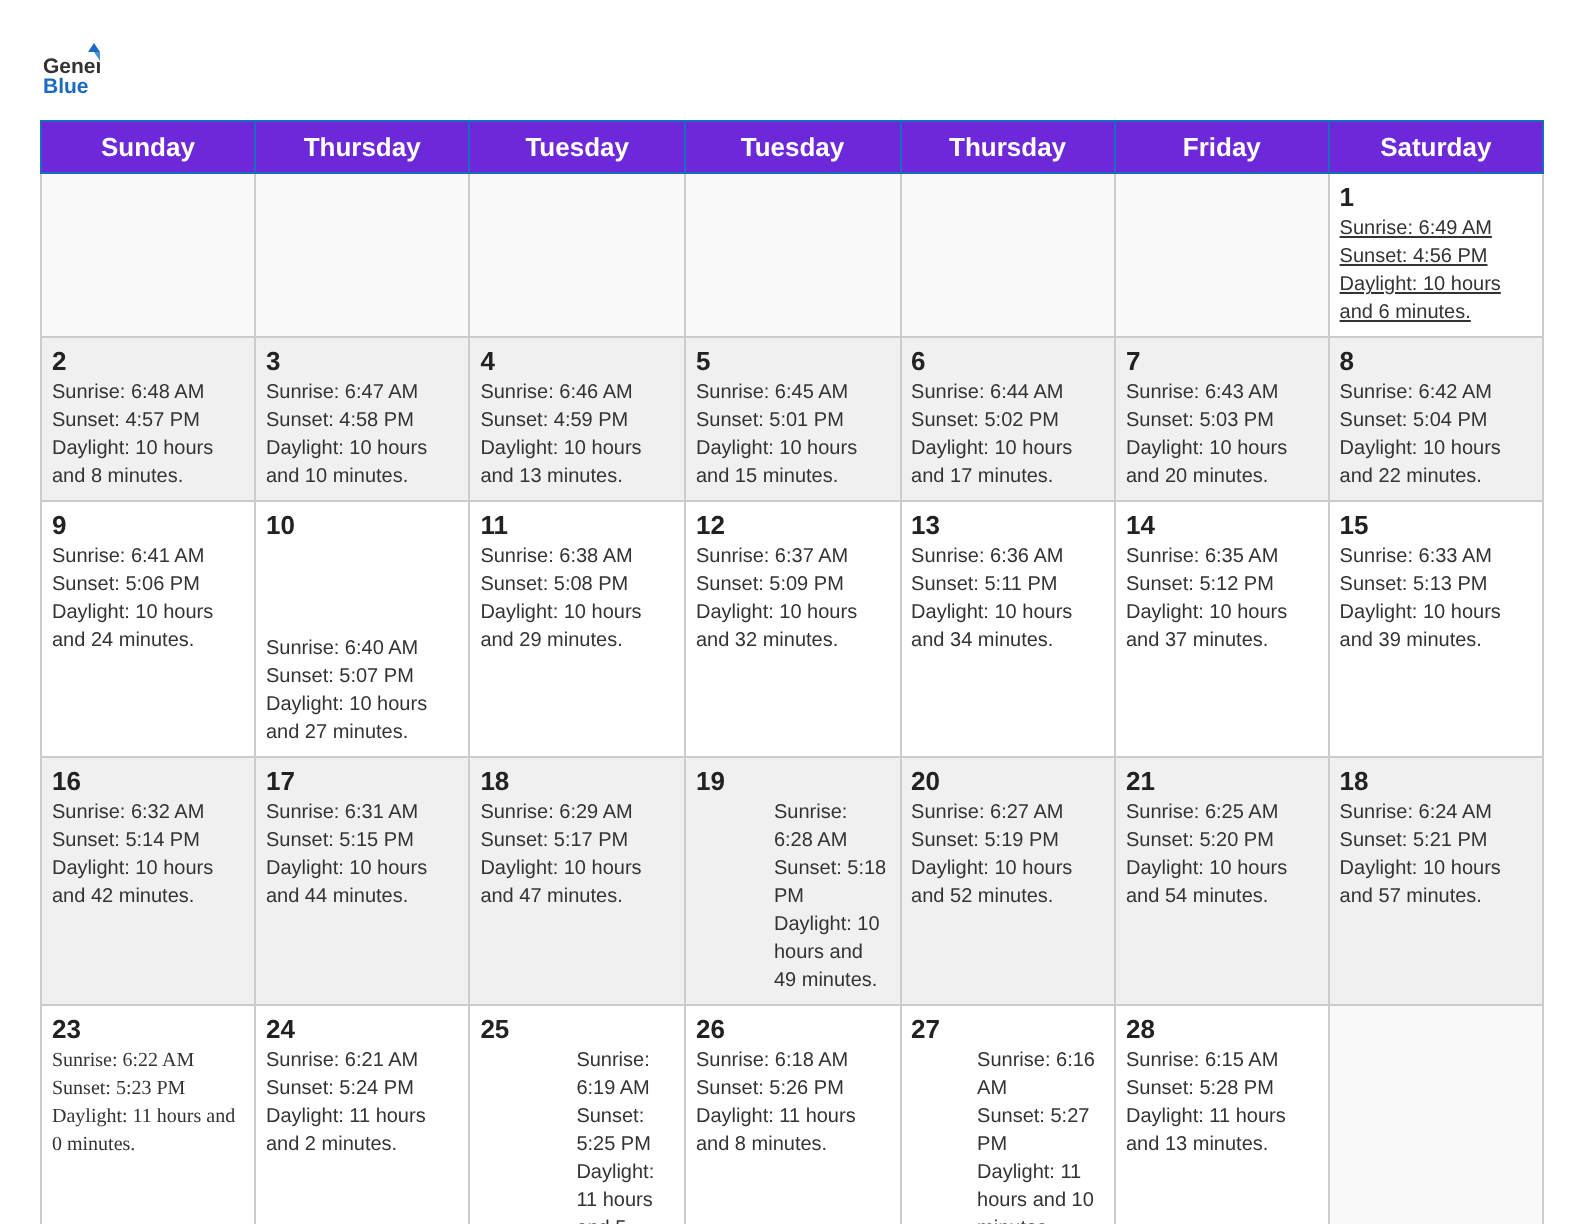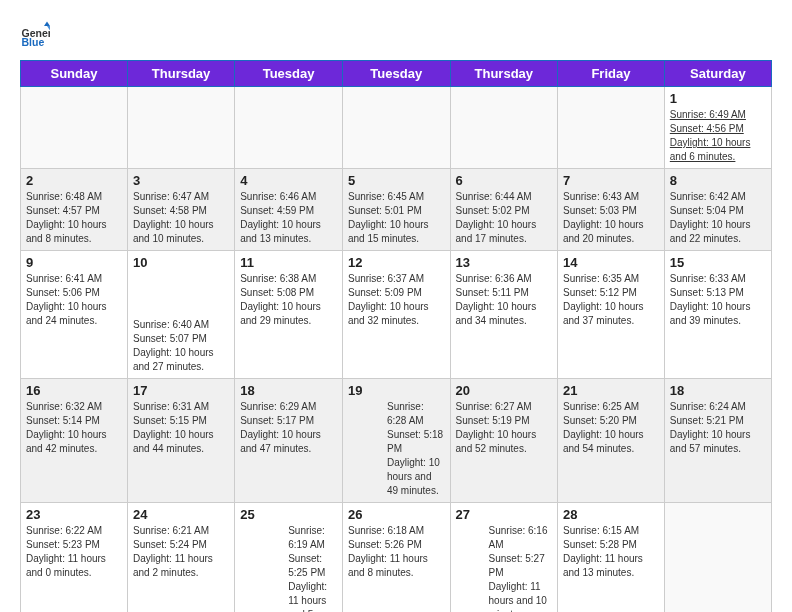--- a/index.html
+++ b/index.html
@@ -254,21 +254,21 @@
         <td>
           <div class="day-num">18</div>
           <div class="day-info" style="white-space: pre-line;">Sunrise: 6:24 AM
 Sunset: 5:21 PM
 Daylight: 10 hours and 57 minutes.</div>
         </td>
       </tr>
       <tr>
         <td>
           <div class="day-num">23</div>
-          <div class="day-info" style="white-space: pre-line;">Sunrise: 6:22 AM
+          <div class="day-info" style="white-space: pre-line; font-family: Liberation Serif, serif;">Sunrise: 6:22 AM
 Sunset: 5:23 PM
 Daylight: 11 hours and 0 minutes.</div>
         </td>
         <td>
           <div class="day-num">24</div>
           <div class="day-info" style="white-space: pre-line;">Sunrise: 6:21 AM
 Sunset: 5:24 PM
 Daylight: 11 hours and 2 minutes.</div>
         </td>
         <td>

